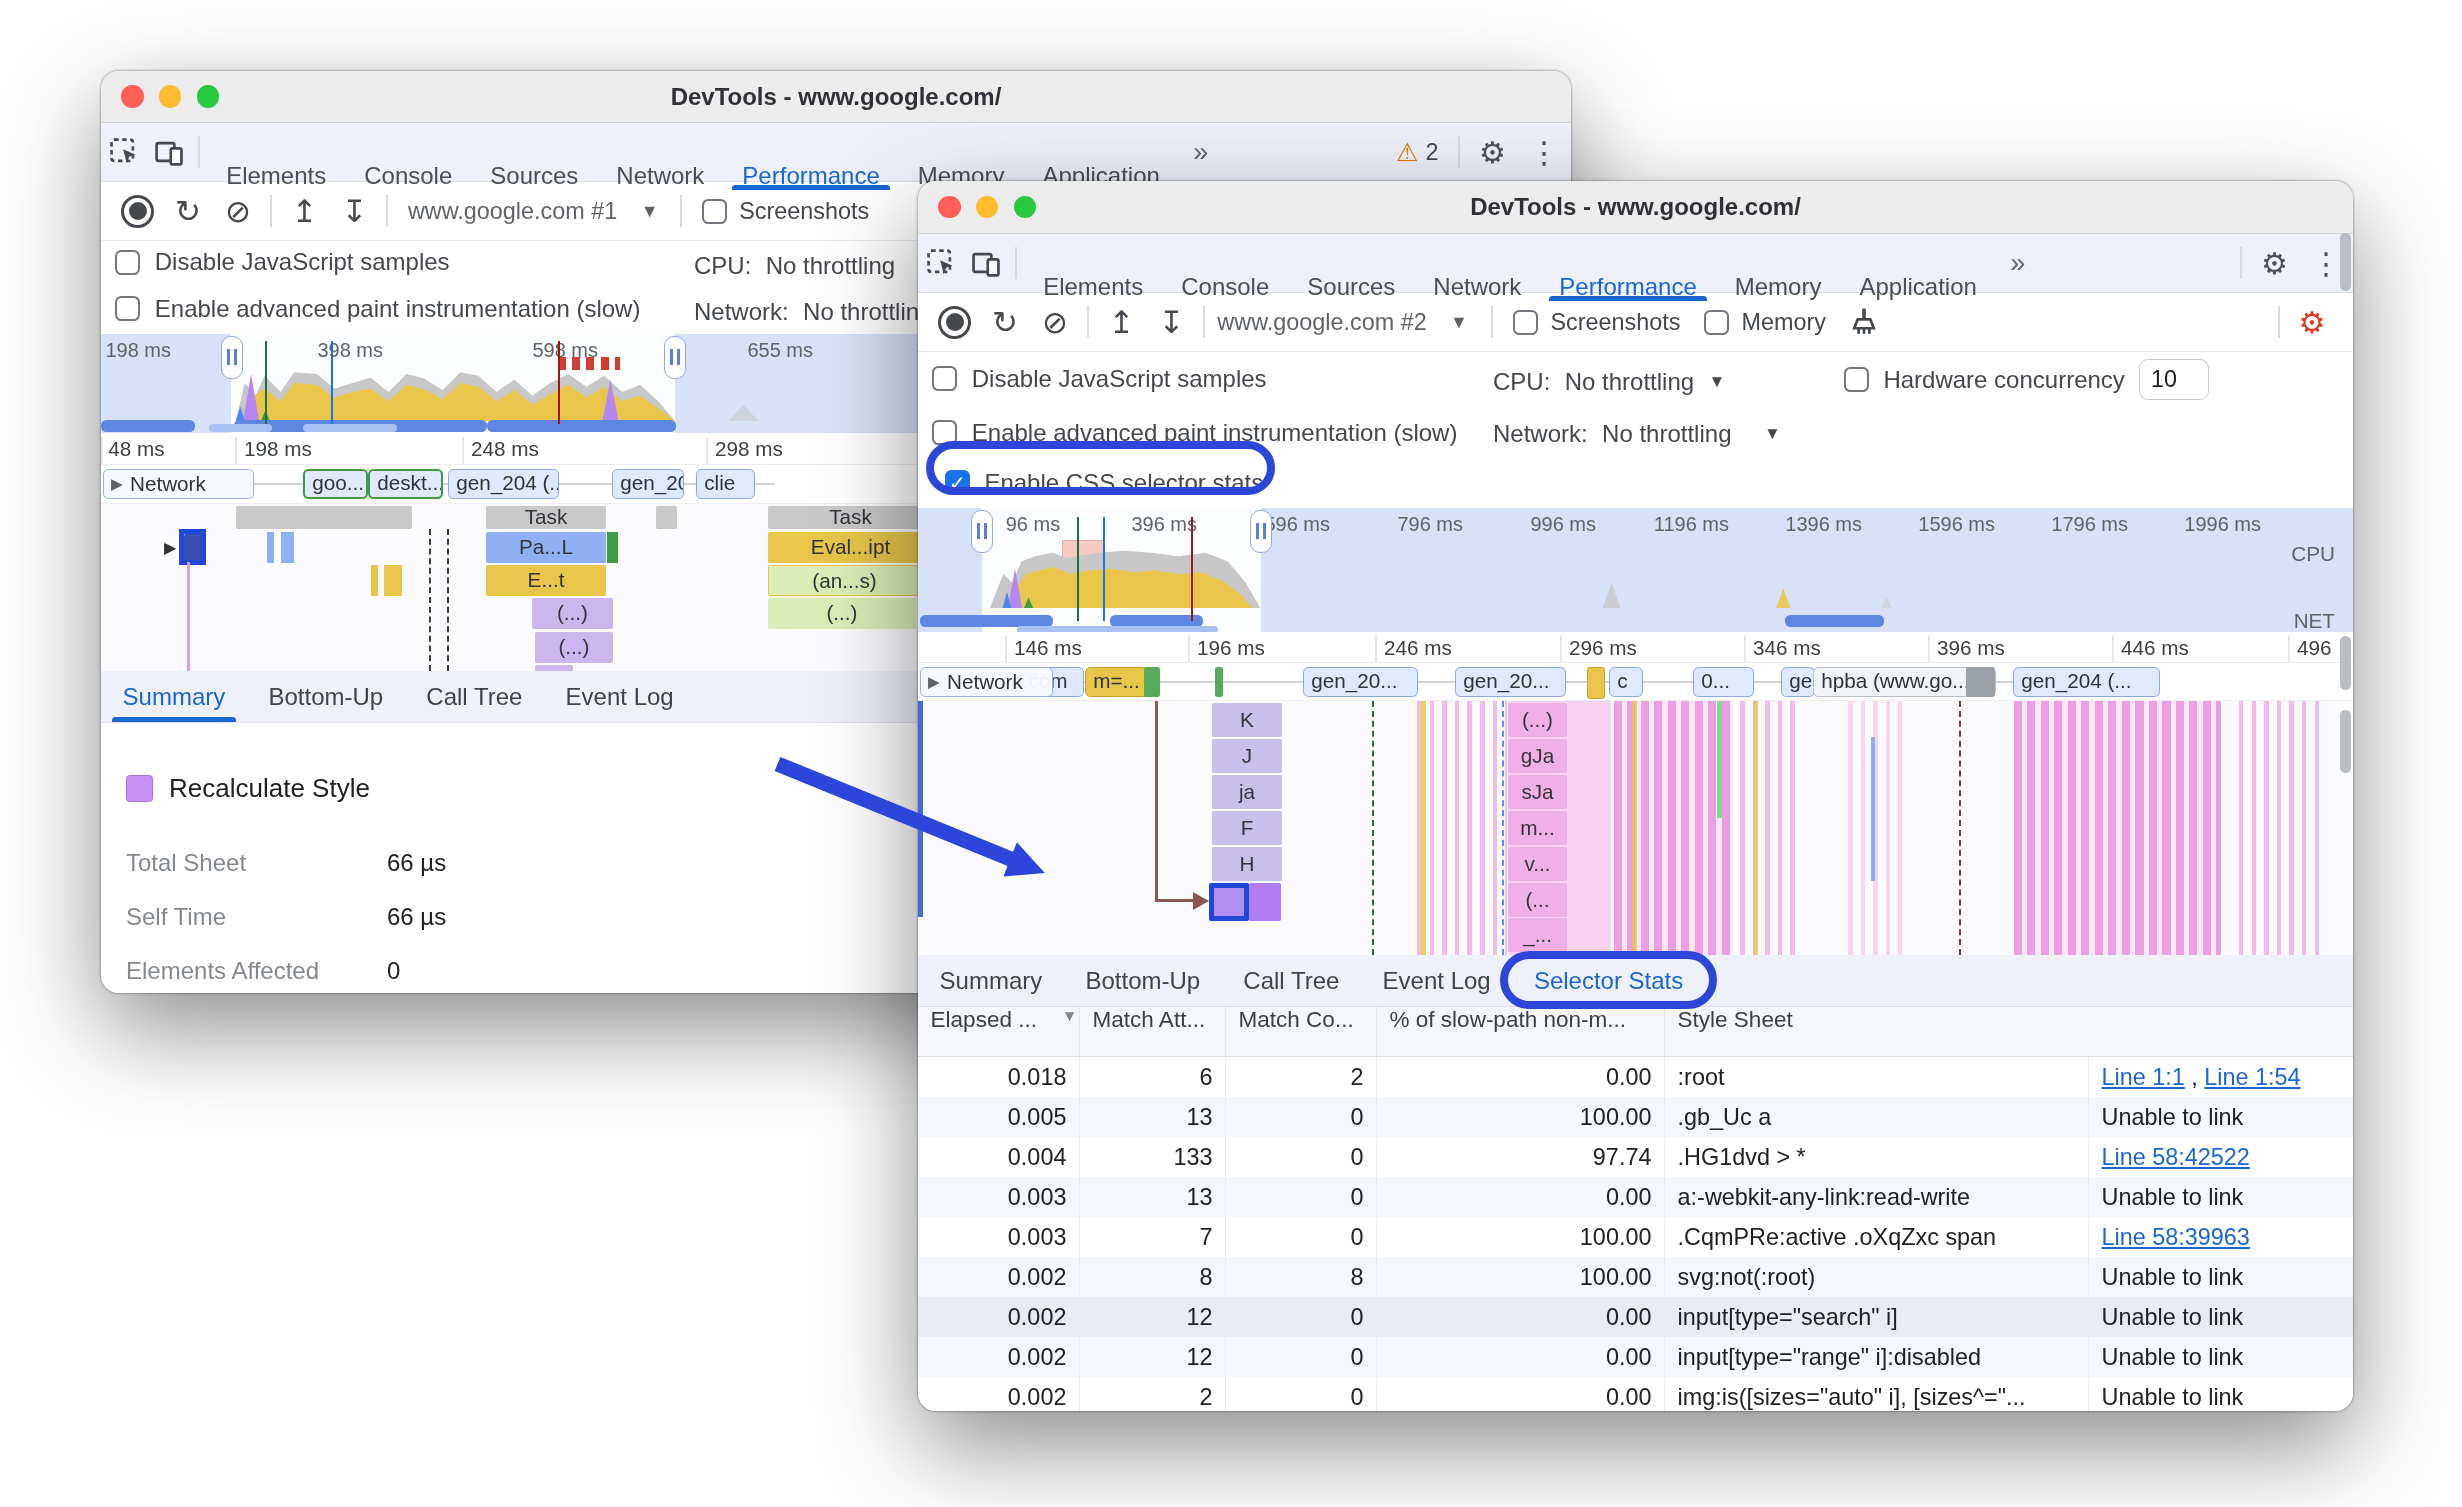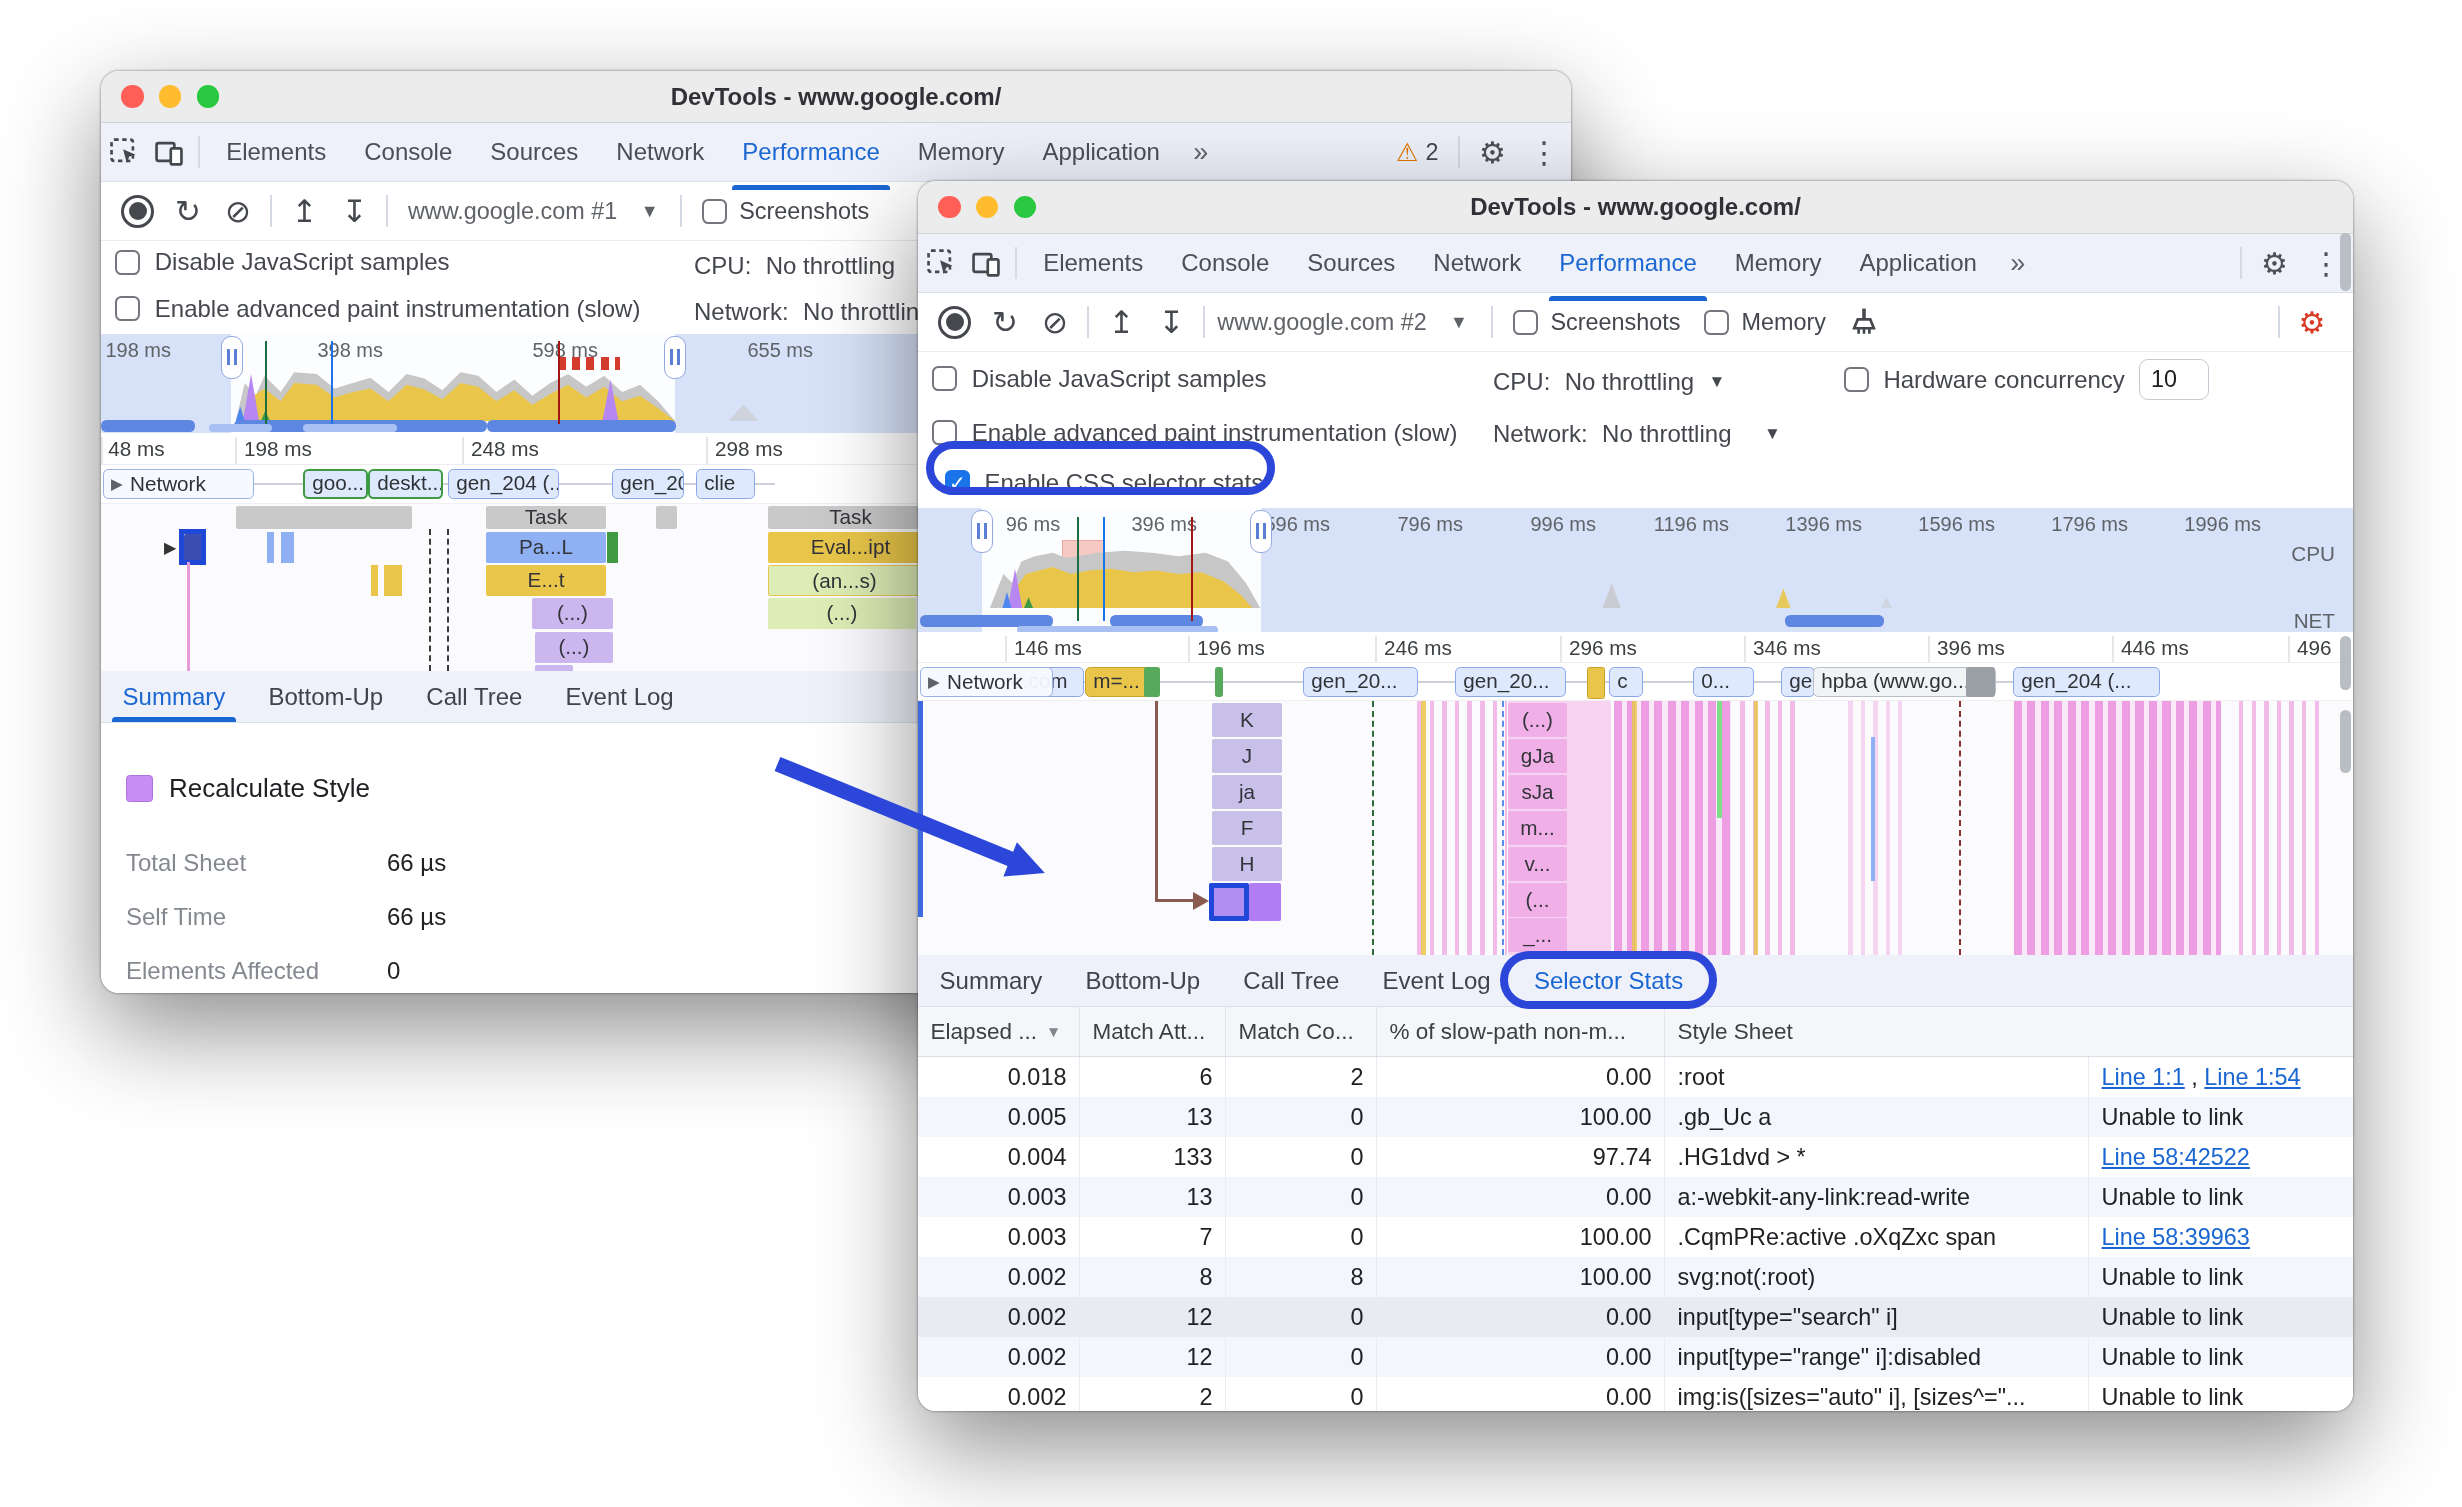--- a/index.html
+++ b/index.html
@@ -14,21 +14,21 @@
         display:flex;align-items:center;flex:none}
   .lights{display:flex;gap:15.3px;margin-left:20px;z-index:2}
   .light{width:22.5px;height:22.5px;border-radius:50%}
   .l-red{background:#ff5f57}.l-yel{background:#febc2e}.l-grn{background:#28c840}
   .wtitle{position:absolute;left:0;right:0;text-align:center;font-size:24px;font-weight:700;color:#2f3136}
   
   .tabs{height:58px;background:#eef1fa;border-bottom:0.9px solid #dadfe9;display:flex;
         align-items:center;font-size:24px;color:#4a4e55;flex:none}
   .itool{width:45px;display:flex;justify-content:center;align-items:center}
   .vsep{width:1.8px;height:32px;background:#d6dae4;margin:0 7.2px;flex:none}
-  .tab{padding:0 19px;height:76px;display:flex;align-items:center;position:relative;white-space:nowrap}
+  .tab{padding:0 19px;height:76px;display:flex;align-items:flex-end;position:relative;white-space:nowrap}
   .tab.on{color:#1a66d2}
   .tab.on::after{content:"";position:absolute;left:9px;right:9px;bottom:0;height:5.4px;
         border-radius:3.6px 3.6px 0 0;background:#1a66d2}
   .more{font-size:27px;color:#5f6368;padding:0 14.4px;letter-spacing:1.8px}
   .spacer{flex:1}
   .warnwrap{display:flex;align-items:center;gap:7.2px;font-size:23.4px;color:#44474d;padding:0 12.6px}
   .warnico{color:#e37400;font-size:25px}
   .gearico,.kebabico{font-size:30px;color:#4e5257;padding:0 11.7px}
   .gearico.active{color:#d93a25}
   
@@ -102,21 +102,21 @@
   
   .summary{background:#fff;padding:0 0 0 25px;font-size:24px;flex:1}
   .evrow{display:flex;align-items:center;gap:16px;margin:50px 0 41px;font-size:26px;color:#202124}
   .sw{width:27px;height:27px;background:#c98ef5;border:1.8px solid #aa74dd;border-radius:3.6px;box-sizing:border-box}
   .srow{display:flex;margin-bottom:18px;height:36px;align-items:center}
   .slab{width:261px;color:#84888f}
   
   .thead{display:flex;height:49px;background:#f4f6fa;border-bottom:0.9px solid #d9dee6;
          font-size:22.5px;color:#3c4043;align-items:stretch;flex:none}
   .th{box-sizing:border-box;padding:0 12.6px;border-left:0.9px solid #e2e6ec;display:flex;
-      align-items:center;white-space:nowrap;overflow:hidden;gap:9px}
+      white-space:nowrap;overflow:hidden;gap:25px}
   .th:first-child{border-left:none}
   .trow{display:flex;height:40px;font-size:23.4px;color:#202124;align-items:stretch;background:#fff}
   .trow.alt{background:#f3f6fb}
   .trow.hl{background:#e8ebf1}
   .td{box-sizing:border-box;padding:0 12.6px;border-left:0.9px solid #e9edf2;display:flex;
       align-items:center;white-space:nowrap;overflow:hidden}
   .td:first-child{border-left:none}
   .num{justify-content:flex-end}
   .w1{width:161px;flex:none}.w2{width:146px;flex:none}.w3{width:151px;flex:none}
   .w4{width:288px;flex:none}.w5{width:424px;flex:none}.w6{flex:1}

